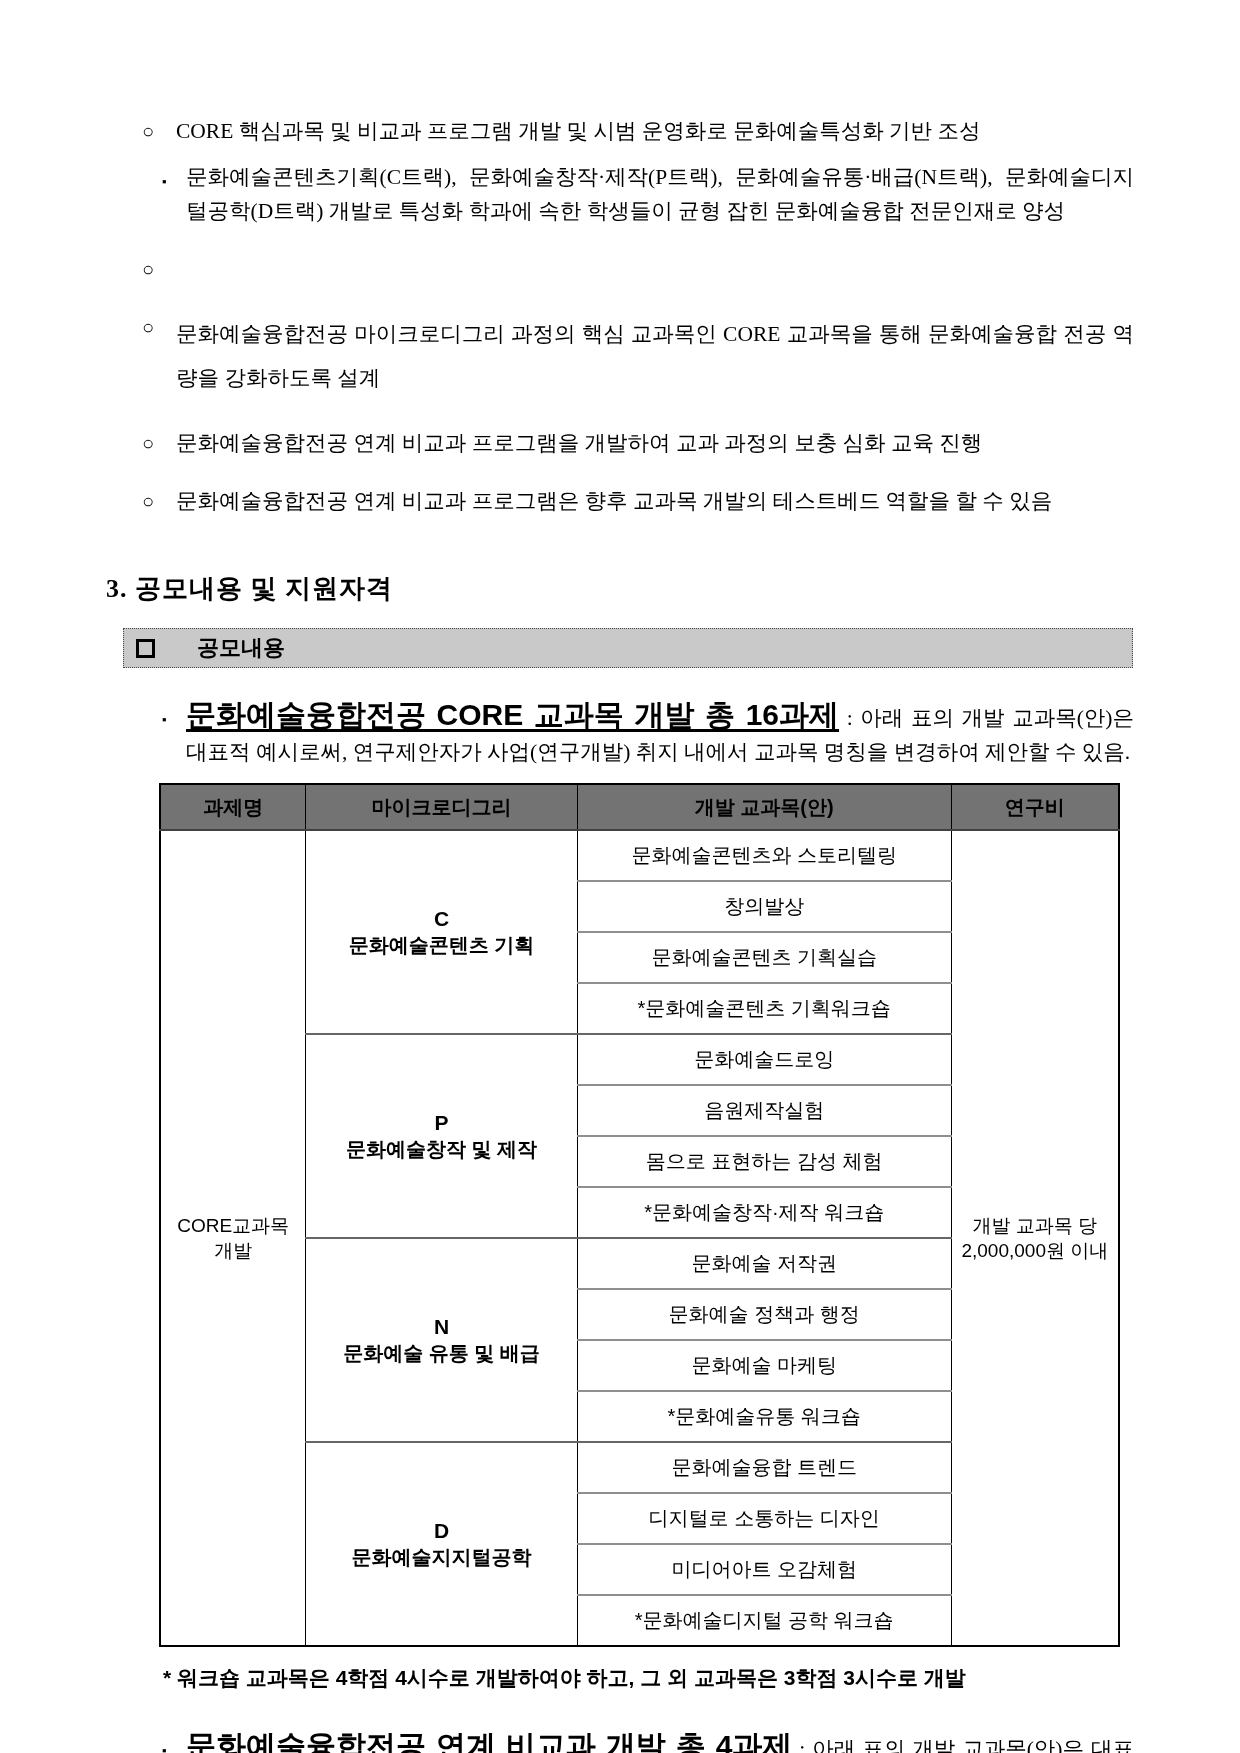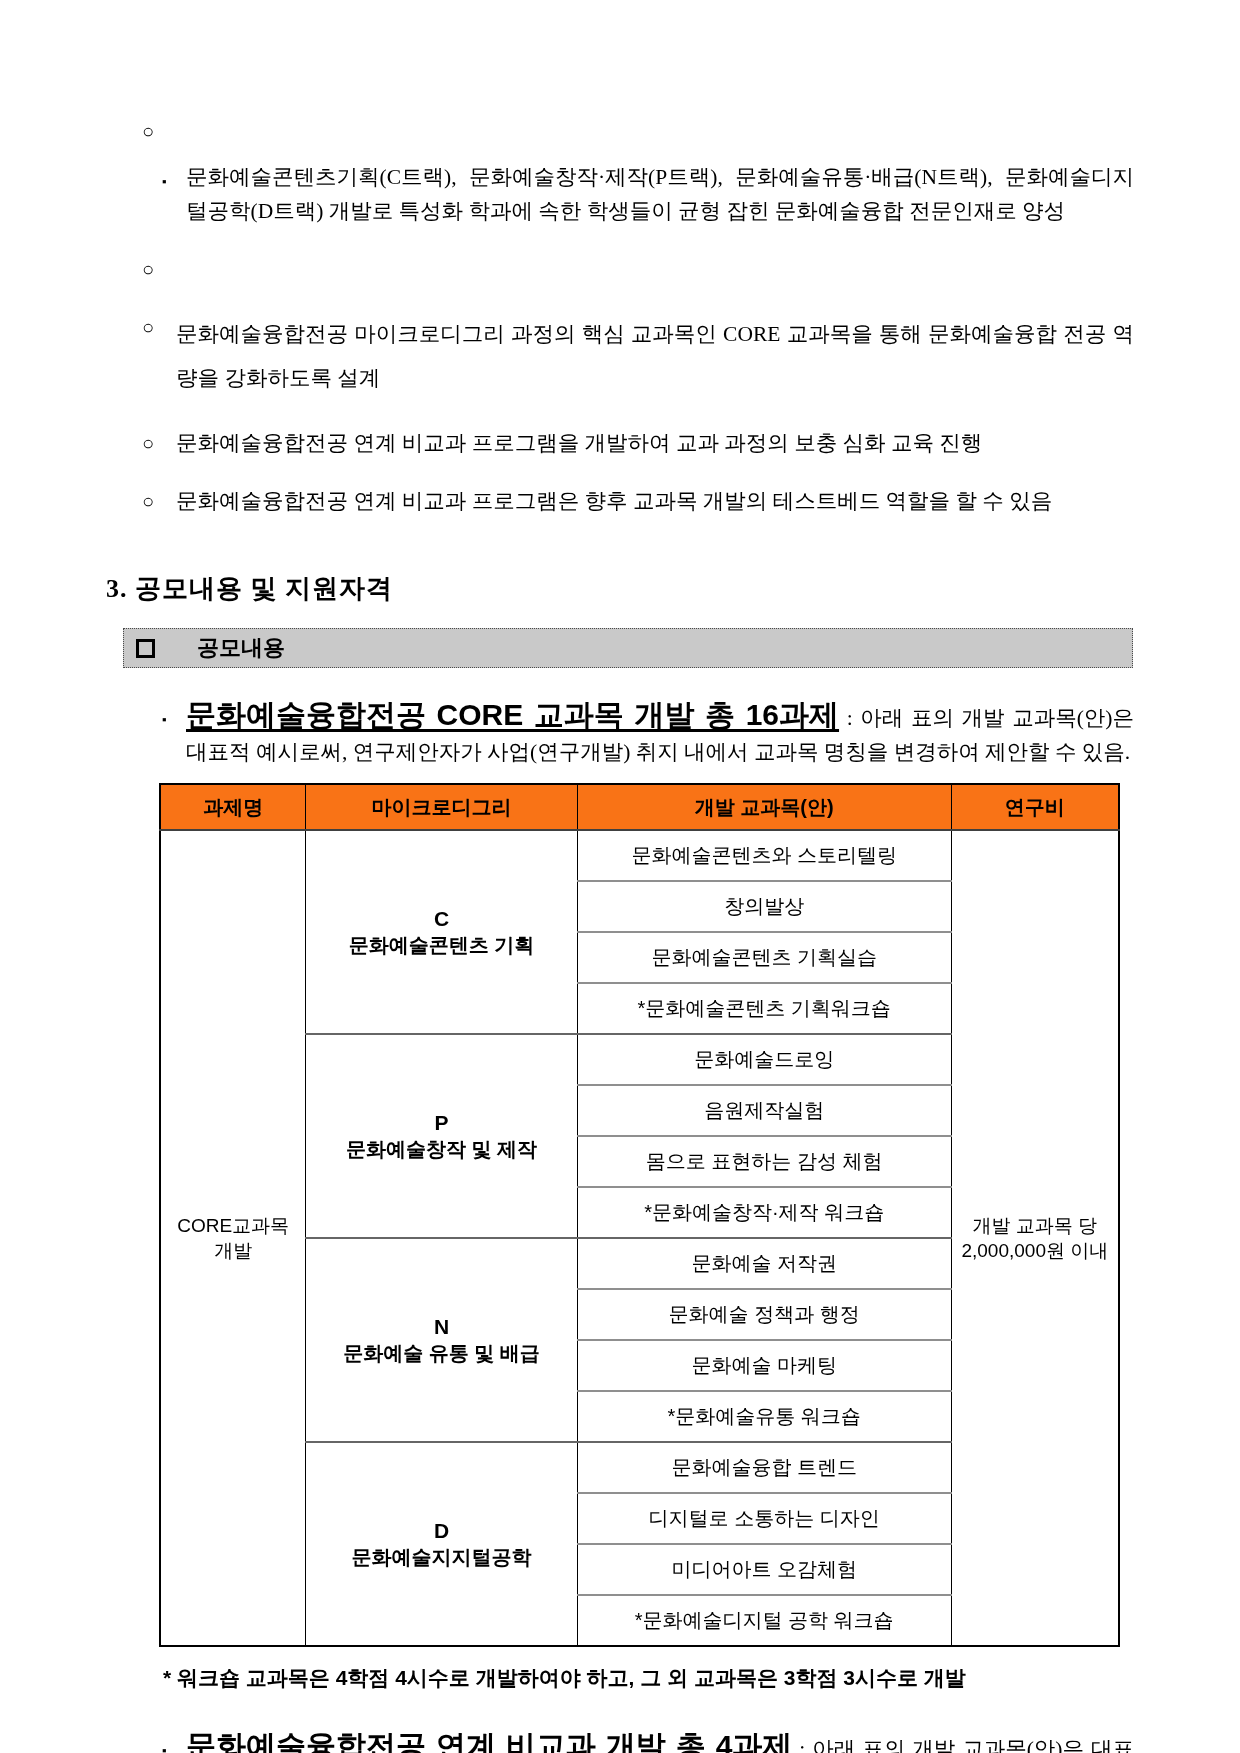--- a/index.html
+++ b/index.html
@@ -68,21 +68,21 @@
     border-collapse:collapse;
     table-layout:fixed;
     font-family:"Liberation Sans","DejaVu Sans",sans-serif;
     font-size:20px;
   }
   table.core col.c1{width:15.2%;}
   table.core col.c2{width:28.3%;}
   table.core col.c3{width:39.0%;}
   table.core col.c4{width:17.5%;}
   table.core th{
-    background:#f97316;
+    background:#737373;
     border:1px solid #000;
     border-bottom:2.5px solid #404040;
     height:44px;font-weight:bold;font-size:20px;
     padding:0 2px;
   }
   table.core td{
     border-left:1px solid #000;border-right:1px solid #000;
     text-align:center;vertical-align:middle;
     padding:8px 4px;
   }
@@ -103,20 +103,21 @@
   }
 </style>
 </head>
 <body>
 
 <div class="page">
   <div class="content">
 
     <div class="bullet lv1">
       <span class="marker">○</span>
+      <span class="txt">CORE 핵심과목 및 비교과 프로그램 개발 및 시범 운영화로 문화예술특성화 기반 조성</span>
     </div>
     <div class="bullet lv2" style="margin-top:14px;">
       <span class="marker">▪</span>
       <span class="txt">문화예술콘텐츠기획(C트랙), 문화예술창작·제작(P트랙), 문화예술유통·배급(N트랙), 문화예술디지털공학(D트랙) 개발로 특성화 학과에 속한 학생들이 균형 잡힌 문화예술융합 전문인재로 양성</span>
     </div>
 
 
     <div class="bullet lv1 s2-gap1">
       <span class="marker">○</span>
     </div>

